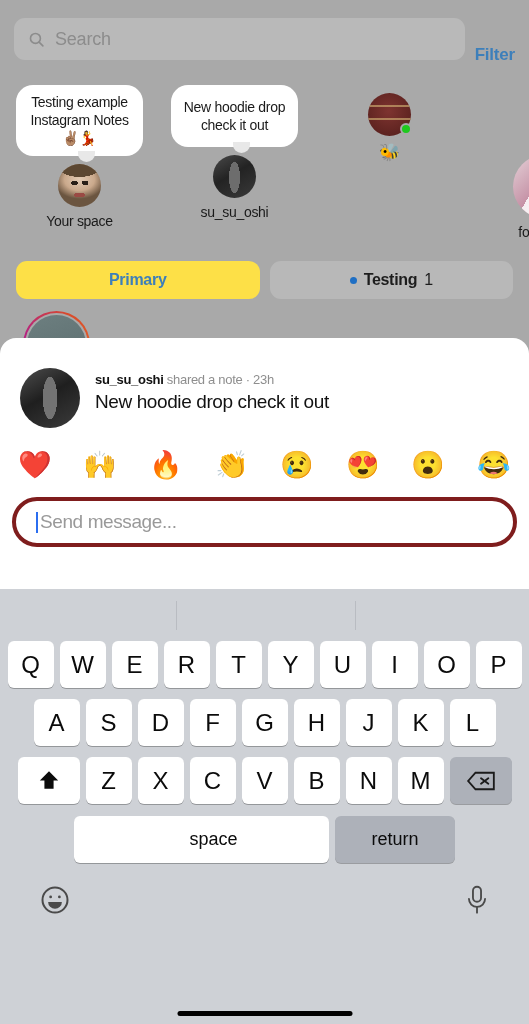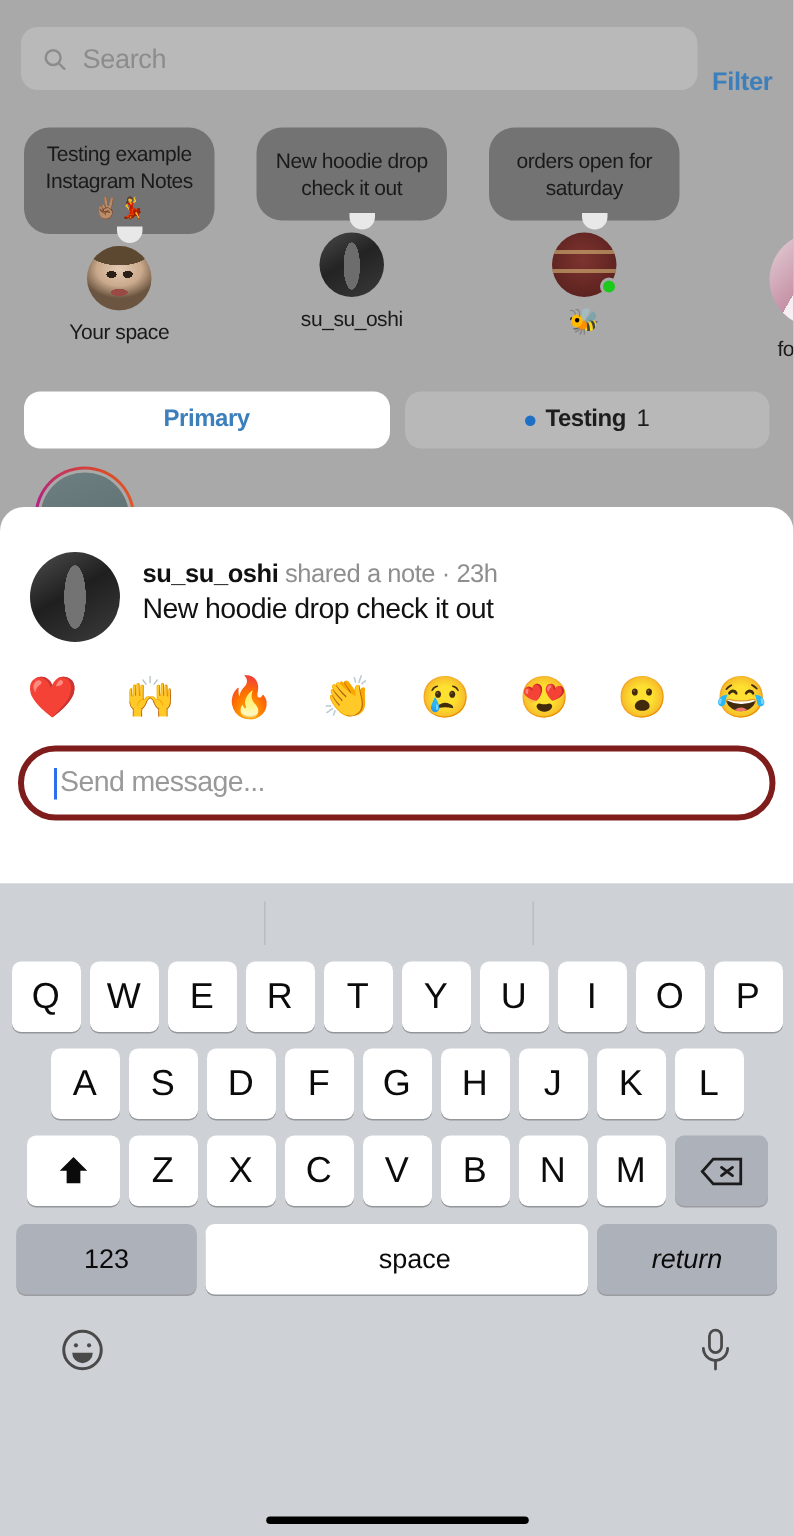--- a/index.html
+++ b/index.html
@@ -38,21 +38,21 @@
   
   .notes-tray {
     position: absolute; left: 0; top: 85px; width: 529px; height: 155px;
     display: flex; align-items: flex-start; padding-left: 16px; gap: 28px;
   }
   .note-item {
     width: 127px; flex: none; position: relative;
     display: flex; flex-direction: column; align-items: center;
   }
   .note-bubble {
-    width: 127px; min-height: 62px; background: #737373;
+    width: 127px; min-height: 62px; background: #ffffff;
     border-radius: 17px; padding: 9px 9px 8px;
     display: flex; align-items: center; justify-content: center;
     text-align: center; position: relative;
   }
   .note-bubble::after {
     content: ""; position: absolute; left: 50%; bottom: -6px;
     width: 17px; height: 11px; background: #e8e8e8;
     border-radius: 0 0 9px 9px; transform: translateX(-2px);
   }
   .note-bubble-text {
@@ -108,21 +108,21 @@
   
   .tabs {
     position: absolute; left: 0; top: 261px; width: 529px; height: 38px;
     display: flex; gap: 10px; padding: 0 16px;
   }
   .tab {
     flex: 1; height: 38px; border-radius: 11px; background: #b8b8b8;
     display: flex; align-items: center; justify-content: center; gap: 7px;
     font-size: 16px; font-weight: bold; color: #1d1d1d; letter-spacing: -0.3px;
   }
-  .tab.active { background: #ffffff; color: #3d7fba; }
+  .tab.active { background: #fde047; color: #3d7fba; }
   .tab-dot {
     width: 7px; height: 7px; border-radius: 50%; background: #1f6fc4; flex: none;
   }
   .tab-count { font-weight: normal; }
 
   
   .peek-avatar {
     position: absolute; left: 23px; top: 311px;
     width: 67px; height: 67px; border-radius: 50%;
     background: conic-gradient(from 200deg, #c9349a, #b5237f, #d94a2b, #e0612a, #c9349a);
@@ -149,21 +149,21 @@
     width: 60px; height: 60px; border-radius: 50%; flex: none; overflow: hidden;
     position: relative;
     background: linear-gradient(150deg, #4e4e4e, #1f1f1f 45%, #3c3c3c 100%);
   }
   .sheet-avatar::after {
     content: ""; position: absolute; inset: 0;
     background: radial-gradient(ellipse 17% 50% at 50% 50%, #737373 0 70%, transparent 71%);
   }
   .sheet-head-text { padding-top: 4px; }
   .sheet-meta {
-    font-size: 17px; color: #8e8e8e; letter-spacing: -0.3px; line-height: 1.25;
+    font-size: 13px; color: #8e8e8e; letter-spacing: -0.3px; line-height: 1.25;
   }
   .sheet-meta b { color: #111; font-weight: bold; }
   .sheet-note-text {
     font-size: 19px; color: #121212; letter-spacing: -0.4px;
     line-height: 1.3; margin-top: 2px;
   }
   .emoji-row {
     display: flex; justify-content: space-between;
     padding: 24px 18px 0;
   }
@@ -206,21 +206,21 @@
     box-shadow: 0 1px 0 rgba(0,0,0,.28);
   }
   .key.letter { width: 46px; }
   .key.dark {
     background: #adb1b9; box-shadow: 0 1px 0 rgba(0,0,0,.25);
   }
   .key.shift { width: 62px; }
   .key.backspace { width: 62px; }
   .key.num { width: 120px; font-size: 18px; }
   .key.space { width: 255px; font-size: 18px; padding-left: 24px; }
-  .key.return { width: 120px; font-size: 18px; font-style: italic; }
+  .key.return { width: 120px; font-size: 18px; }
   .shift-icon { width: 22px; height: 23px; display: block; }
   .bksp-icon { width: 30px; height: 22px; display: block; }
 
   .kb-bottom {
     display: flex; align-items: center; justify-content: space-between;
     padding: 22px 40px 0;
   }
   .emoji-key-icon { width: 30px; height: 30px; display: block; }
   .mic-key-icon { width: 24px; height: 30px; display: block; }
 
@@ -261,23 +261,20 @@
       <div class="note-bubble">
         <span class="note-bubble-text">New hoodie drop check it out</span>
       </div>
       <div class="note-avatar-wrap">
         <div class="note-avatar av-susu"></div>
       </div>
       <span class="note-name">su_su_oshi</span>
     </div>
 
     <div class="note-item">
-      <div class="note-bubble">
-        <span class="note-bubble-text">orders open for saturday</span>
-      </div>
       <div class="note-avatar-wrap">
         <div class="note-avatar av-bee"></div>
         <span class="online-dot"></span>
       </div>
       <span class="note-name is-emoji">🐝</span>
     </div>
 
     <div class="note-item">
       <div class="note-avatar-wrap" style="margin-top:70px">
         <div class="note-avatar av-food" style="width:63px;height:63px"></div>
@@ -385,21 +382,20 @@
     <div class="key dark backspace">
       <svg class="bksp-icon" viewBox="0 0 32 24" fill="none" stroke="#1b1b1b" stroke-width="2" stroke-linecap="round">
         <path d="M10 3 L30 3 L30 21 L10 21 L2 12 Z"></path>
         <line x1="16" y1="9" x2="24" y2="15"></line>
         <line x1="24" y1="9" x2="16" y2="15"></line>
       </svg>
     </div>
   </div>
 
   <div class="krow r4">
-    <div class="key dark num">123</div>
     <div class="key space">space</div>
     <div class="key dark return">return</div>
   </div>
 
   <div class="kb-bottom">
     <svg class="emoji-key-icon" viewBox="0 0 24 24" fill="none" stroke="#4a4a4a" stroke-width="1.6">
       <circle cx="12" cy="12" r="10"></circle>
       <circle cx="8.5" cy="9.5" r="1.1" fill="#4a4a4a" stroke="none"></circle>
       <circle cx="15.5" cy="9.5" r="1.1" fill="#4a4a4a" stroke="none"></circle>
       <path d="M6.5 13.5 h11 a5.5 5.5 0 0 1 -11 0 z" fill="#4a4a4a" stroke="none"></path>

